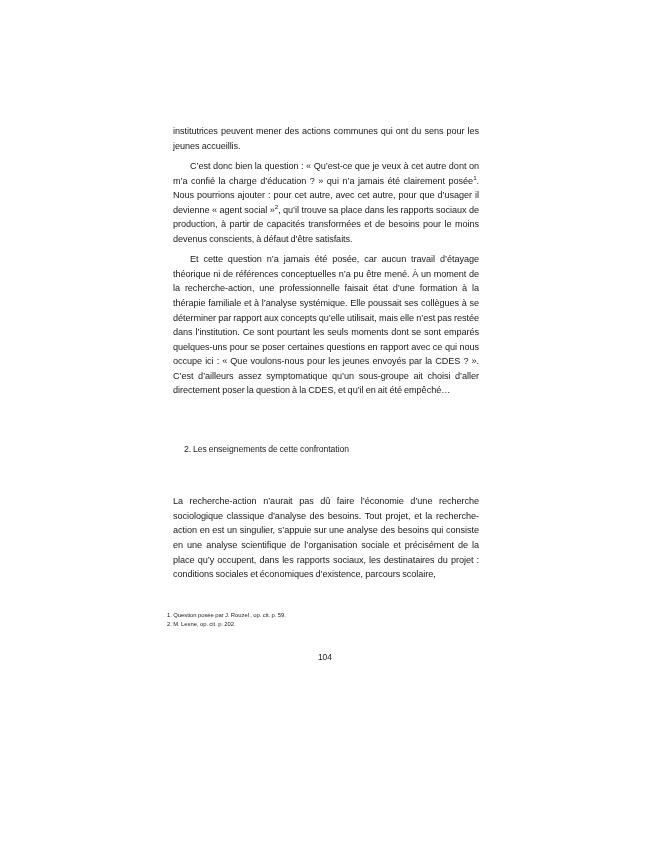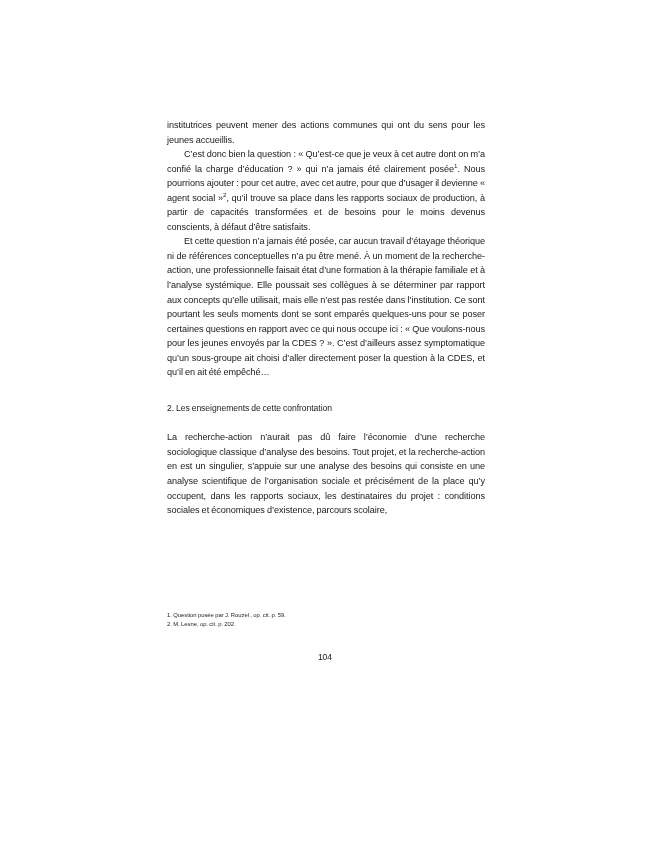--- a/index.html
+++ b/index.html
@@ -19,39 +19,39 @@
     background: #ffffff;
     overflow: hidden;
   }
   .text-column {
     position: absolute;
     left: 167px;
     top: 118px;
     width: 318px;
   }
   p.body-par {
-    margin: 0;
+    margin: 6px;
     font-size: 9.15px;
     line-height: 14.55px;
     text-align: justify;
     text-indent: 0;
     letter-spacing: -0.06px;
     word-spacing: -0.35px;
     -webkit-font-smoothing: none;
   }
   p.indent {
     text-indent: 17px;
   }
   sup {
     font-size: 6.2px;
     vertical-align: super;
     line-height: 0;
   }
   .heading-section {
-    margin: 0;
+    margin: 17px;
     font-size: 8.6px;
     line-height: 14.55px;
     letter-spacing: -0.05px;
     word-spacing: -0.4px;
     text-align: left;
   }
   .spacer-before-h1 { height: 21px; }
   .spacer-after-h1  { height: 15px; }
   .heading-sub {
     margin: 0;

